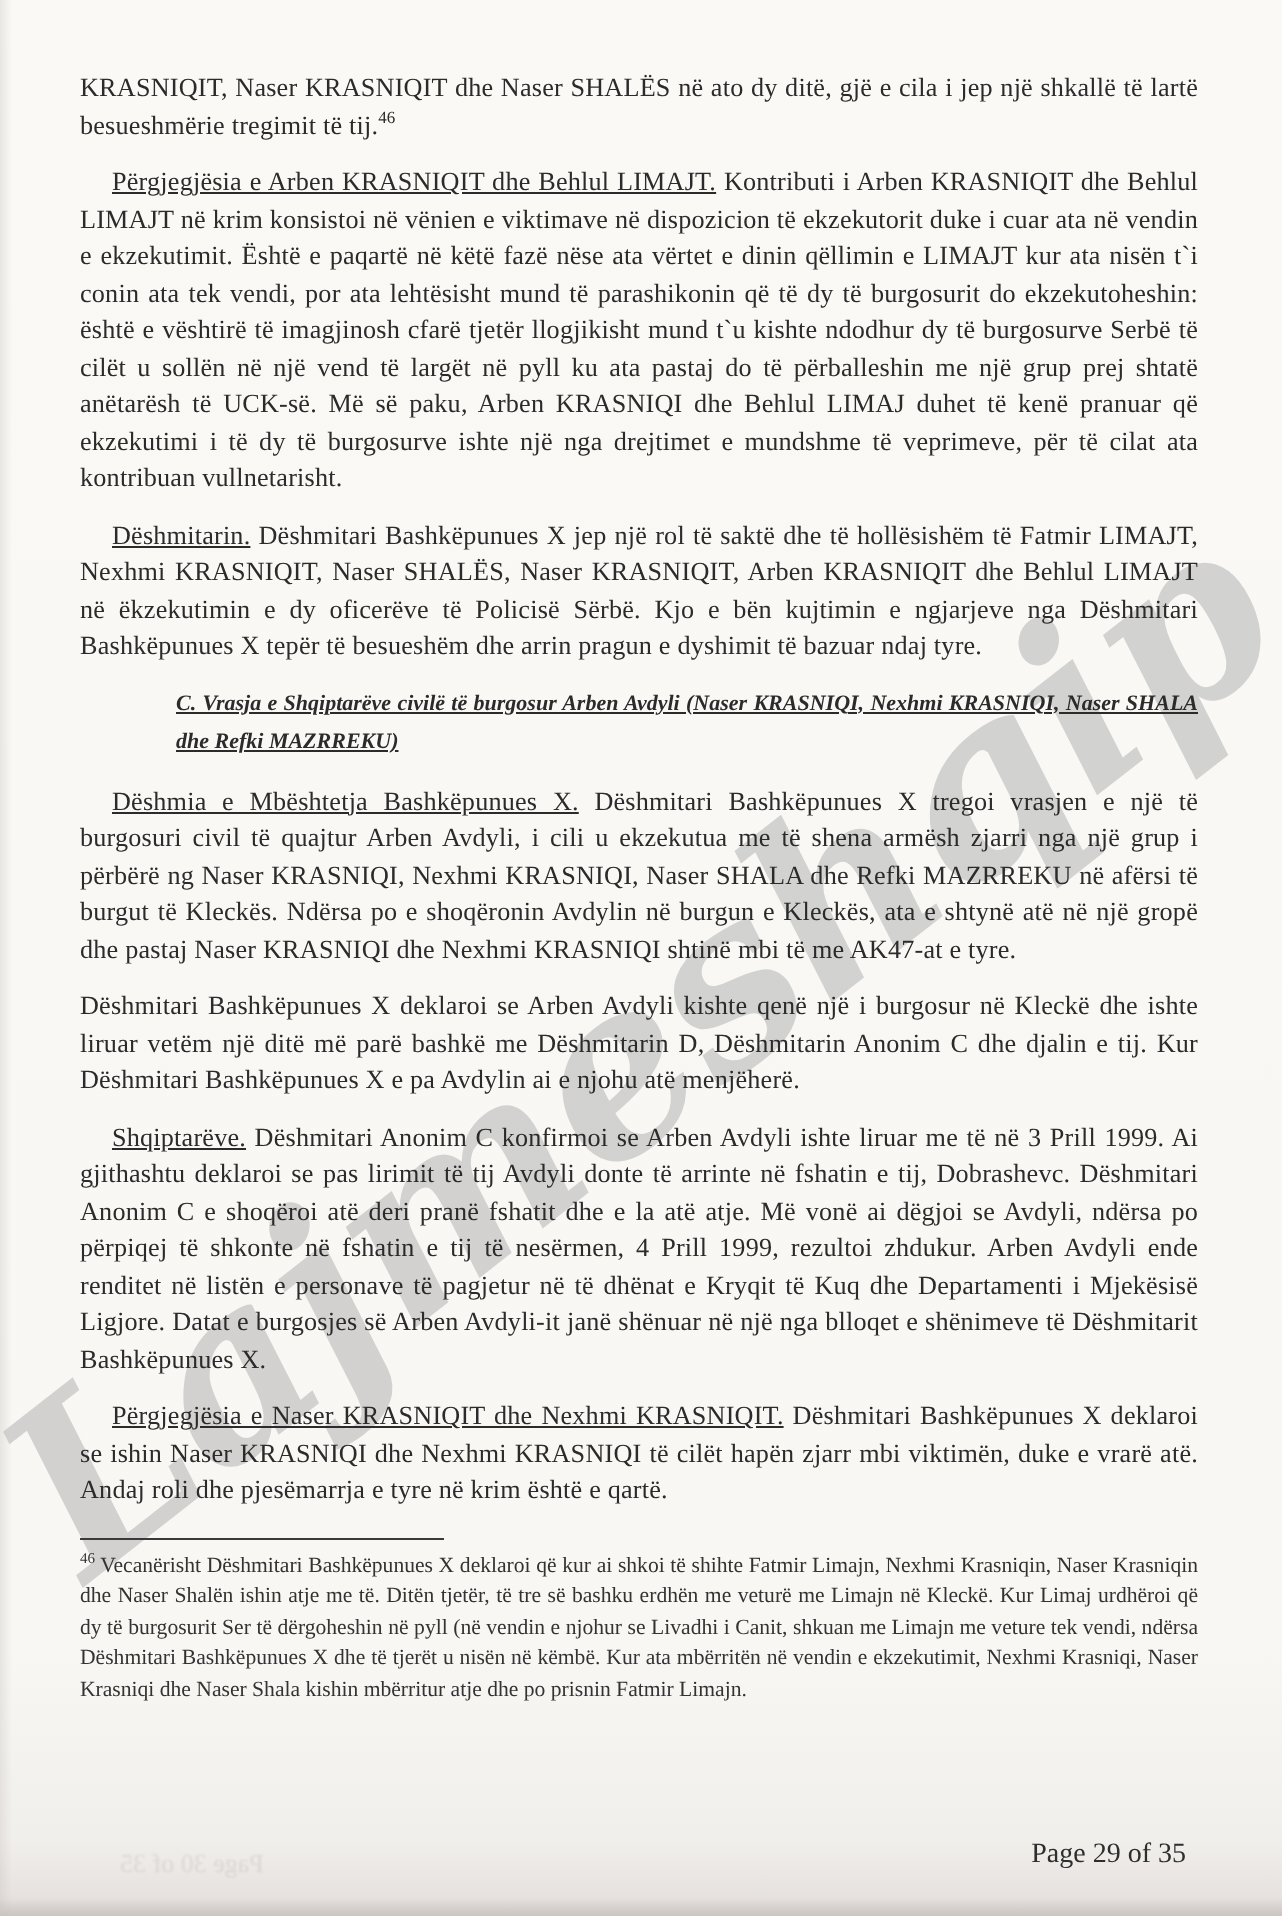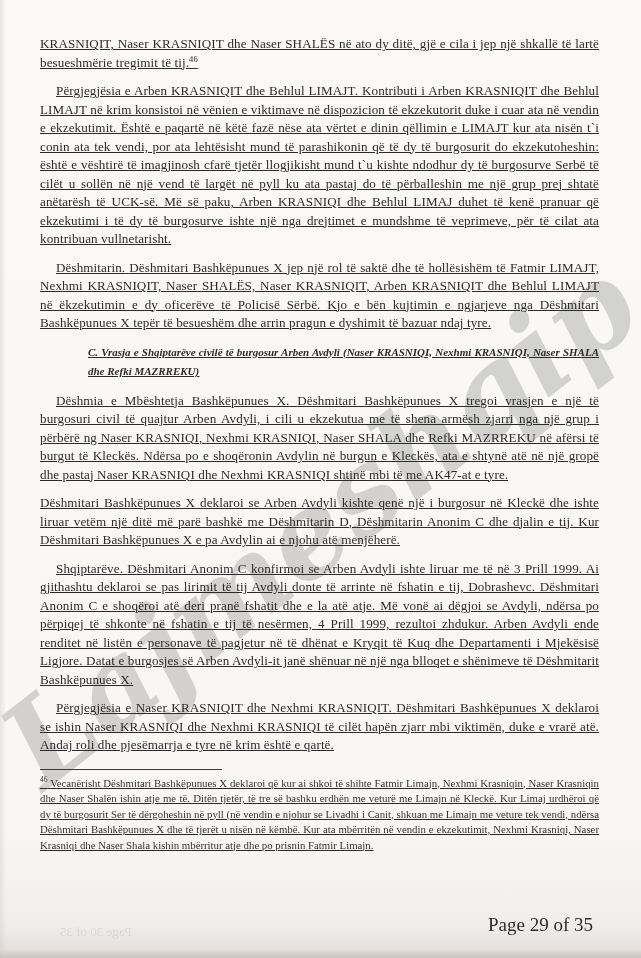--- a/index.html
+++ b/index.html
@@ -16,21 +16,20 @@
     height: 958px;
     background:
       linear-gradient(180deg, #faf9f6 0%, #f8f7f4 86%, #f1efec 96%, #e2ddda 100%);
     font-family: "Liberation Serif", "DejaVu Serif", serif;
     color: #2b2b2b;
   }
   .content {
     position: relative;
     z-index: 2;
     padding: 35px 42px 0 40px;
-    text-decoration: underline;
   }
   p.para {
     margin: 0 0 10px 0;
     font-size: 13.1px;
     line-height: 18.5px;
     text-align: justify;
     text-align-last: left;
     letter-spacing: 0.1px;
   }
   .lead {
@@ -68,21 +67,21 @@
   }
   .footnote sup {
     font-size: 7.5px;
     line-height: 0;
   }
   .page-number {
     position: absolute;
     right: 48px;
     bottom: 22px;
     z-index: 2;
-    font-size: 19px;
+    font-size: 14px;
     color: #2e2e2e;
   }
   .watermark {
     position: absolute;
     z-index: 1;
     left: 18px;
     top: 690px;
     width: 980px;
     transform: rotate(-38deg);
     transform-origin: 0 50%;

